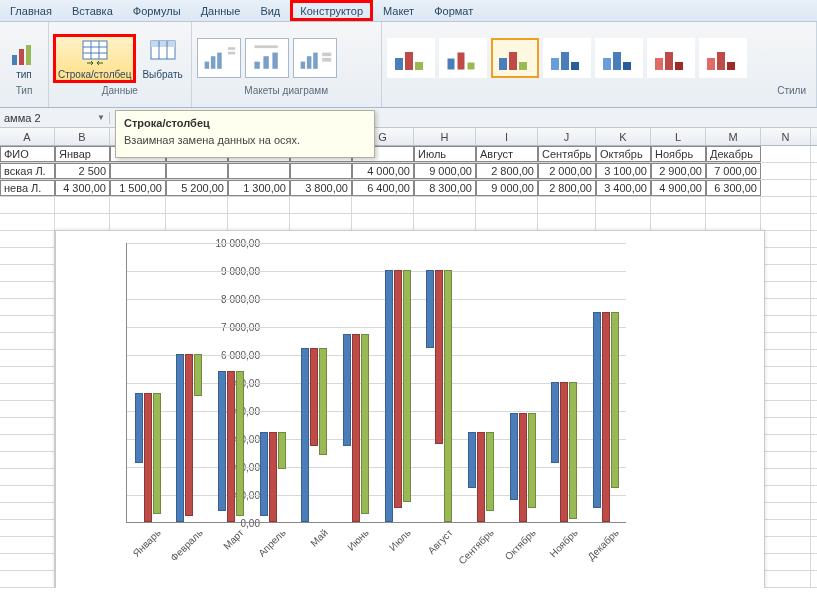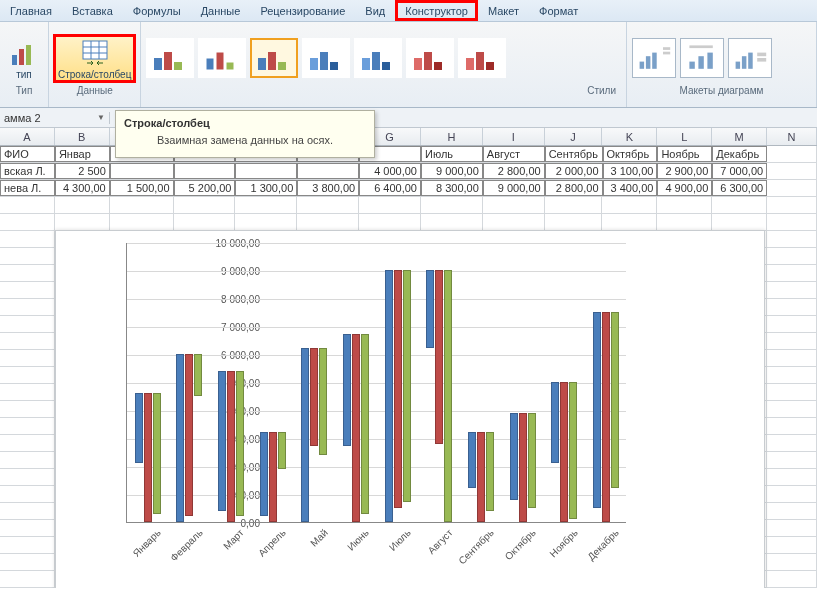--- a/index.html
+++ b/index.html
@@ -29,33 +29,33 @@
 
 
 .namebox-row { display: flex; border-bottom: 1px solid #c0c8d0; height: 20px; align-items: center; background: #eef2f6; }
 .namebox { width: 110px; border-right: 1px solid #c0c8d0; padding: 0 4px; font-size: 11px; display: flex; align-items: center; justify-content: space-between; }
 .namebox-dd { font-size: 8px; color: #666; }
 
 
 .tooltip { position: absolute; left: 115px; top: 110px; width: 260px; background: #fffff0; border: 1px solid #b0b0a0; padding: 6px 8px; box-shadow: 2px 2px 4px rgba(0,0,0,0.2); z-index: 50; }
 .tooltip-title { font-weight: bold; font-size: 11px; margin-bottom: 4px; }
 .tooltip-body { font-size: 11px; line-height: 1.3; color: #444; }
-.tooltip-body p { margin-bottom: 4px; text-align: center; }
+.tooltip-body p { margin-bottom: 4px; }
 
 
 .sheet { position: relative; }
 .col-headers { display: flex; background: linear-gradient(#f8f9fa, #e8ecf0); border-bottom: 1px solid #b0b8c0; height: 18px; }
 .col-header { border-right: 1px solid #c8d0d8; text-align: center; font-size: 11px; color: #445; display: flex; align-items: center; justify-content: center; }
 .row { display: flex; height: 17px; border-bottom: 1px solid #d4d8dc; }
 .cell { border-right: 1px solid #d4d8dc; padding: 0 3px; font-size: 11px; display: flex; align-items: center; overflow: hidden; white-space: nowrap; }
 .cell.num { justify-content: flex-end; }
 .cell.bordered { border: 1px solid #888; } 
 .c-A { width: 55px; }
 .c-B { width: 55px; }
-.c-C { width: 64px; }
+.c-C { width: 56px; }
 .c-D { width: 62px; }
 .c-E { width: 62px; }
 .c-F { width: 62px; }
 .c-G { width: 62px; }
 .c-H { width: 62px; }
 .c-I { width: 62px; }
 .c-J { width: 58px; }
 .c-K { width: 55px; }
 .c-L { width: 55px; }
 .c-M { width: 55px; }
@@ -77,21 +77,20 @@
 .legend-swatch { width: 9px; height: 9px; }
 </style>
 </head>
 <body>
 
 <div class="ribbon-tabs">
   <div class="ribbon-tab">Главная</div>
   <div class="ribbon-tab">Вставка</div>
   <div class="ribbon-tab">Формулы</div>
   <div class="ribbon-tab">Данные</div>
-  <div class="ribbon-tab">Рецензирование</div>
   <div class="ribbon-tab">Вид</div>
   <div class="ribbon-tab highlighted">Конструктор</div>
   <div class="ribbon-tab">Макет</div>
   <div class="ribbon-tab">Формат</div>
 </div>
 
 <div class="ribbon-body">
 
   <div class="ribbon-group">
     <div class="ribbon-group-content">
@@ -117,77 +116,33 @@
               <rect x="4" y="4" width="24" height="18" fill="#fff" stroke="#4a7ebb"></rect>
               <line x1="4" y1="10" x2="28" y2="10" stroke="#4a7ebb"></line>
               <line x1="4" y1="16" x2="28" y2="16" stroke="#4a7ebb"></line>
               <line x1="12" y1="4" x2="12" y2="22" stroke="#4a7ebb"></line>
               <line x1="20" y1="4" x2="20" y2="22" stroke="#4a7ebb"></line>
               <path d="M8 26 L14 26 M12 24 L14 26 L12 28 M24 26 L18 26 M20 24 L18 26 L20 28" stroke="#2a6020" fill="none"></path>
             </svg>
         </div>
         <div class="ribbon-button-label">Строка/столбец</div>
       </div>
+      <div class="ribbon-button">
+        <div class="ribbon-icon">
+          <svg viewBox="0 0 32 32">
+              <rect x="4" y="4" width="24" height="18" fill="#fff" stroke="#4a7ebb"></rect>
+              <rect x="4" y="4" width="24" height="6" fill="#c8d8ec"></rect>
+              <line x1="12" y1="4" x2="12" y2="22" stroke="#4a7ebb"></line>
+              <line x1="20" y1="4" x2="20" y2="22" stroke="#4a7ebb"></line>
+            </svg>
+        </div>
+        <div class="ribbon-button-label">Выбрать</div>
+      </div>
     </div>
     <div class="ribbon-group-label">Данные</div>
-  </div>
-
-  <div class="ribbon-group" style="flex:1">
-    <div class="ribbon-group-content">
-      <div class="chart-style-thumb">
-          <svg viewBox="0 0 40 32">
-            <rect x="4" y="16" width="8" height="12" fill="#4a7ebb"></rect>
-            <rect x="14" y="10" width="8" height="18" fill="#be4b48"></rect>
-            <rect x="24" y="20" width="8" height="8" fill="#98b954"></rect>
-          </svg>
-        </div>
-      <div class="chart-style-thumb">
-          <svg viewBox="0 0 40 32">
-            <rect x="4" y="16" width="8" height="12" fill="#4a7ebb" stroke="#fff"></rect>
-            <rect x="14" y="10" width="8" height="18" fill="#be4b48" stroke="#fff"></rect>
-            <rect x="24" y="20" width="8" height="8" fill="#98b954" stroke="#fff"></rect>
-          </svg>
-        </div>
-      <div class="chart-style-thumb selected">
-          <svg viewBox="0 0 40 32">
-            <rect x="4" y="16" width="8" height="12" fill="#4a7ebb"></rect>
-            <rect x="14" y="10" width="8" height="18" fill="#be4b48"></rect>
-            <rect x="24" y="20" width="8" height="8" fill="#98b954"></rect>
-          </svg>
-        </div>
-      <div class="chart-style-thumb">
-          <svg viewBox="0 0 40 32">
-            <rect x="4" y="16" width="8" height="12" fill="#6a9edb"></rect>
-            <rect x="14" y="10" width="8" height="18" fill="#4a7ebb"></rect>
-            <rect x="24" y="20" width="8" height="8" fill="#2a5e9b"></rect>
-          </svg>
-        </div>
-      <div class="chart-style-thumb">
-          <svg viewBox="0 0 40 32">
-            <rect x="4" y="16" width="8" height="12" fill="#6a9edb"></rect>
-            <rect x="14" y="10" width="8" height="18" fill="#4a7ebb"></rect>
-            <rect x="24" y="20" width="8" height="8" fill="#2a5e9b"></rect>
-          </svg>
-        </div>
-      <div class="chart-style-thumb">
-          <svg viewBox="0 0 40 32">
-            <rect x="4" y="16" width="8" height="12" fill="#de6b68"></rect>
-            <rect x="14" y="10" width="8" height="18" fill="#be4b48"></rect>
-            <rect x="24" y="20" width="8" height="8" fill="#9e2b28"></rect>
-          </svg>
-        </div>
-      <div class="chart-style-thumb">
-          <svg viewBox="0 0 40 32">
-            <rect x="4" y="16" width="8" height="12" fill="#de6b68"></rect>
-            <rect x="14" y="10" width="8" height="18" fill="#be4b48"></rect>
-            <rect x="24" y="20" width="8" height="8" fill="#9e2b28"></rect>
-          </svg>
-        </div>
-    </div>
-    <div class="ribbon-group-label" style="text-align:right;padding-right:6px">Стили</div>
   </div>
 
   <div class="ribbon-group" style="width:190px">
     <div class="ribbon-group-content" style="flex-wrap:wrap">
       <div class="chart-layout-thumb">
           <svg viewBox="0 0 40 32">
             <rect x="4" y="20" width="5" height="8" fill="#7aa0c8"></rect>
             <rect x="11" y="14" width="5" height="14" fill="#7aa0c8"></rect>
             <rect x="18" y="10" width="5" height="18" fill="#7aa0c8"></rect>
             <rect x="30" y="4" width="8" height="3" fill="#ccc"></rect>
@@ -206,20 +161,75 @@
           <svg viewBox="0 0 40 32">
             <rect x="4" y="20" width="5" height="8" fill="#7aa0c8"></rect>
             <rect x="11" y="14" width="5" height="14" fill="#7aa0c8"></rect>
             <rect x="18" y="10" width="5" height="18" fill="#7aa0c8"></rect>
             <rect x="28" y="10" width="10" height="4" fill="#ccc"></rect>
             <rect x="28" y="16" width="10" height="4" fill="#ccc"></rect>
           </svg>
         </div>
     </div>
     <div class="ribbon-group-label">Макеты диаграмм</div>
+  </div>
+
+  <div class="ribbon-group" style="flex:1">
+    <div class="ribbon-group-content">
+      <div class="chart-style-thumb">
+          <svg viewBox="0 0 40 32">
+            <rect x="4" y="16" width="8" height="12" fill="#4a7ebb"></rect>
+            <rect x="14" y="10" width="8" height="18" fill="#be4b48"></rect>
+            <rect x="24" y="20" width="8" height="8" fill="#98b954"></rect>
+          </svg>
+        </div>
+      <div class="chart-style-thumb">
+          <svg viewBox="0 0 40 32">
+            <rect x="4" y="16" width="8" height="12" fill="#4a7ebb" stroke="#fff"></rect>
+            <rect x="14" y="10" width="8" height="18" fill="#be4b48" stroke="#fff"></rect>
+            <rect x="24" y="20" width="8" height="8" fill="#98b954" stroke="#fff"></rect>
+          </svg>
+        </div>
+      <div class="chart-style-thumb selected">
+          <svg viewBox="0 0 40 32">
+            <rect x="4" y="16" width="8" height="12" fill="#4a7ebb"></rect>
+            <rect x="14" y="10" width="8" height="18" fill="#be4b48"></rect>
+            <rect x="24" y="20" width="8" height="8" fill="#98b954"></rect>
+          </svg>
+        </div>
+      <div class="chart-style-thumb">
+          <svg viewBox="0 0 40 32">
+            <rect x="4" y="16" width="8" height="12" fill="#6a9edb"></rect>
+            <rect x="14" y="10" width="8" height="18" fill="#4a7ebb"></rect>
+            <rect x="24" y="20" width="8" height="8" fill="#2a5e9b"></rect>
+          </svg>
+        </div>
+      <div class="chart-style-thumb">
+          <svg viewBox="0 0 40 32">
+            <rect x="4" y="16" width="8" height="12" fill="#6a9edb"></rect>
+            <rect x="14" y="10" width="8" height="18" fill="#4a7ebb"></rect>
+            <rect x="24" y="20" width="8" height="8" fill="#2a5e9b"></rect>
+          </svg>
+        </div>
+      <div class="chart-style-thumb">
+          <svg viewBox="0 0 40 32">
+            <rect x="4" y="16" width="8" height="12" fill="#de6b68"></rect>
+            <rect x="14" y="10" width="8" height="18" fill="#be4b48"></rect>
+            <rect x="24" y="20" width="8" height="8" fill="#9e2b28"></rect>
+          </svg>
+        </div>
+      <div class="chart-style-thumb">
+          <svg viewBox="0 0 40 32">
+            <rect x="4" y="16" width="8" height="12" fill="#de6b68"></rect>
+            <rect x="14" y="10" width="8" height="18" fill="#be4b48"></rect>
+            <rect x="24" y="20" width="8" height="8" fill="#9e2b28"></rect>
+          </svg>
+        </div>
+    </div>
+    <div class="ribbon-group-label" style="text-align:right;padding-right:6px">Стили</div>
   </div>
 </div>
 
 <div class="namebox-row">
   <div class="namebox">
     <span>амма 2</span>
     <span class="namebox-dd">▼</span>
   </div>
 </div>
 

